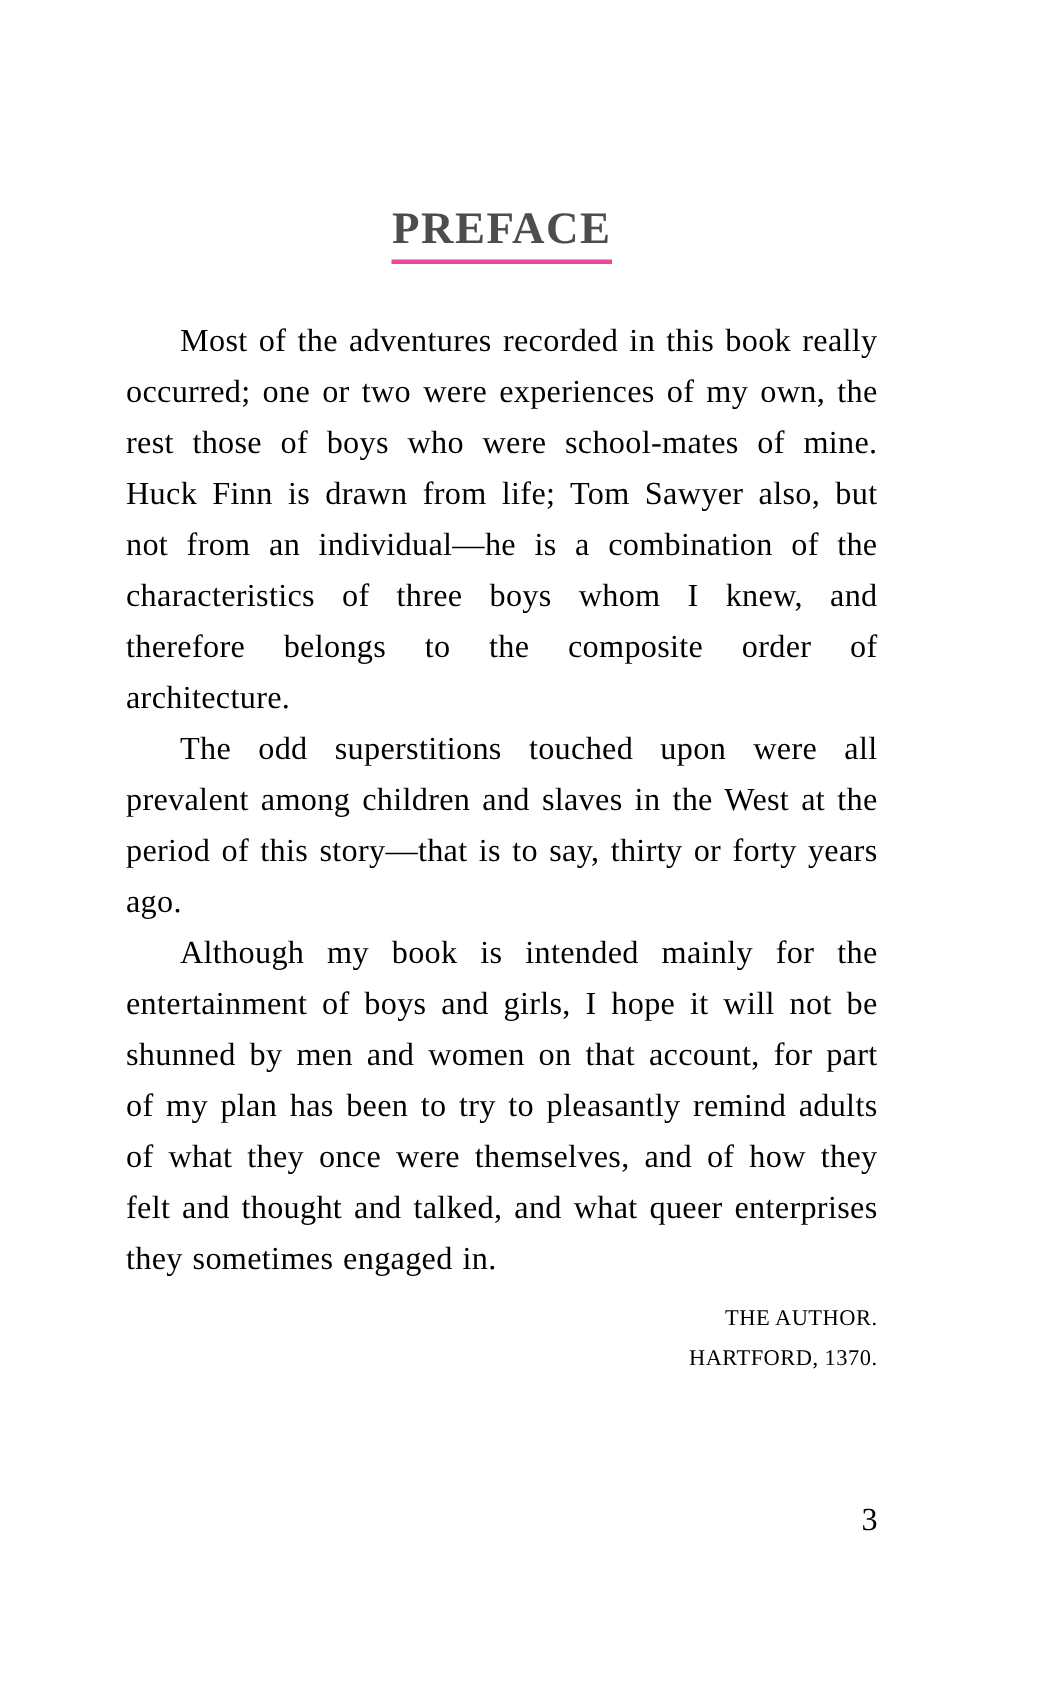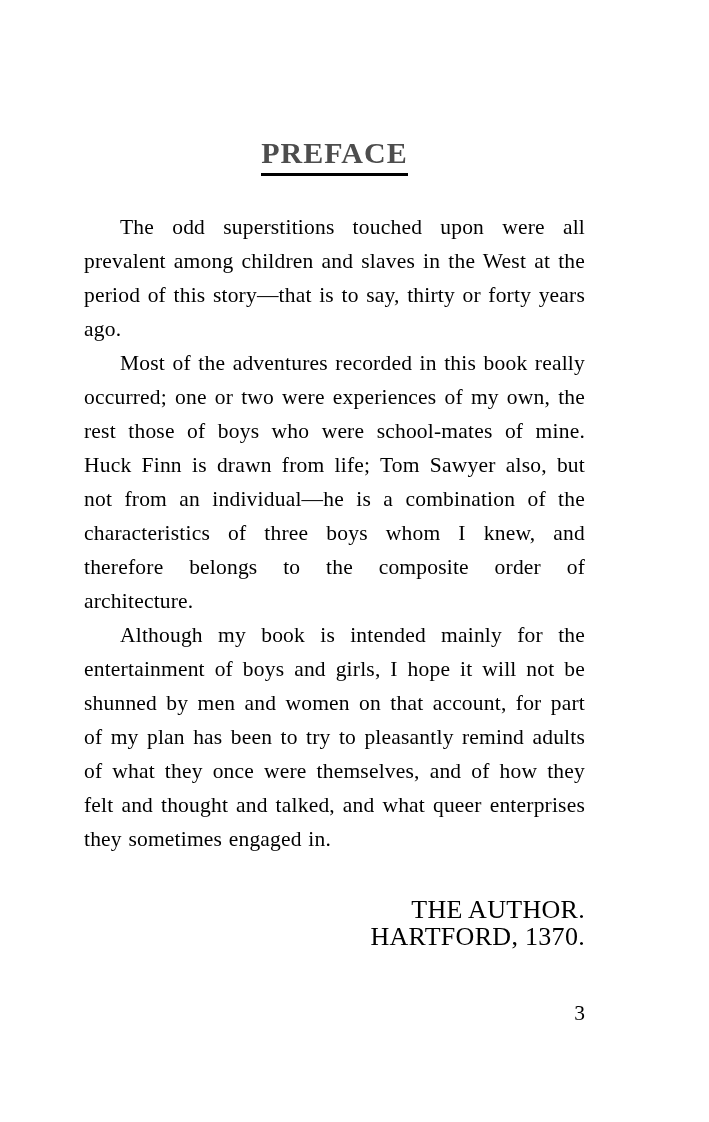--- a/index.html
+++ b/index.html
@@ -25,58 +25,58 @@
   .title {
     text-align: center;
     margin: 0 0 34px 0;
     font-size: 30px;
     font-weight: bold;
     letter-spacing: 1px;
     color: #4d4d4d;
   }
   .title .title-text {
     display: inline-block;
-    border-bottom: 3px solid #000000;
+    border-bottom: 3px solid #ec4899;
     padding-bottom: 3px;
   }
   .para {
     margin: 0;
     font-size: 21.5px;
     line-height: 34px;
     text-align: justify;
     text-indent: 36px;
     word-spacing: 1px;
     letter-spacing: 0.2px;
   }
   .signature {
-    margin-top: 40px;
+    margin-top: 10px;
     text-align: right;
-    font-size: 26px;
+    font-size: 15px;
     line-height: 27px;
     letter-spacing: 0.3px;
   }
   .page-number {
     position: absolute;
     right: 124px;
     bottom: 96px;
     font-size: 21.5px;
   }
 </style>
 </head>
 <body>
 
 <div class="book-page">
 
   <h1 class="title">
     <span class="title-text">PREFACE</span>
   </h1>
 
+  <p class="para">Most of the adventures recorded in this book really occurred; one or two were experiences of my own, the rest those of boys who were school-mates of mine. Huck Finn is drawn from life; Tom Sawyer also, but not from an individual—he is a combination of the characteristics of three boys whom I knew, and therefore belongs to the composite order of architecture.</p>
+
   <p class="para">The odd superstitions touched upon were all prevalent among children and slaves in the West at the period of this story—that is to say, thirty or forty years ago.</p>
-
-  <p class="para">Most of the adventures recorded in this book really occurred; one or two were experiences of my own, the rest those of boys who were school-mates of mine. Huck Finn is drawn from life; Tom Sawyer also, but not from an individual—he is a combination of the characteristics of three boys whom I knew, and therefore belongs to the composite order of architecture.</p>
 
   <p class="para">Although my book is intended mainly for the entertainment of boys and girls, I hope it will not be shunned by men and women on that account, for part of my plan has been to try to pleasantly remind adults of what they once were themselves, and of how they felt and thought and talked, and what queer enterprises they sometimes engaged in.</p>
 
   <div class="signature">
     <div>THE AUTHOR.</div>
     <div>HARTFORD, 1370.</div>
   </div>
 
   <div class="page-number">3</div>
 

